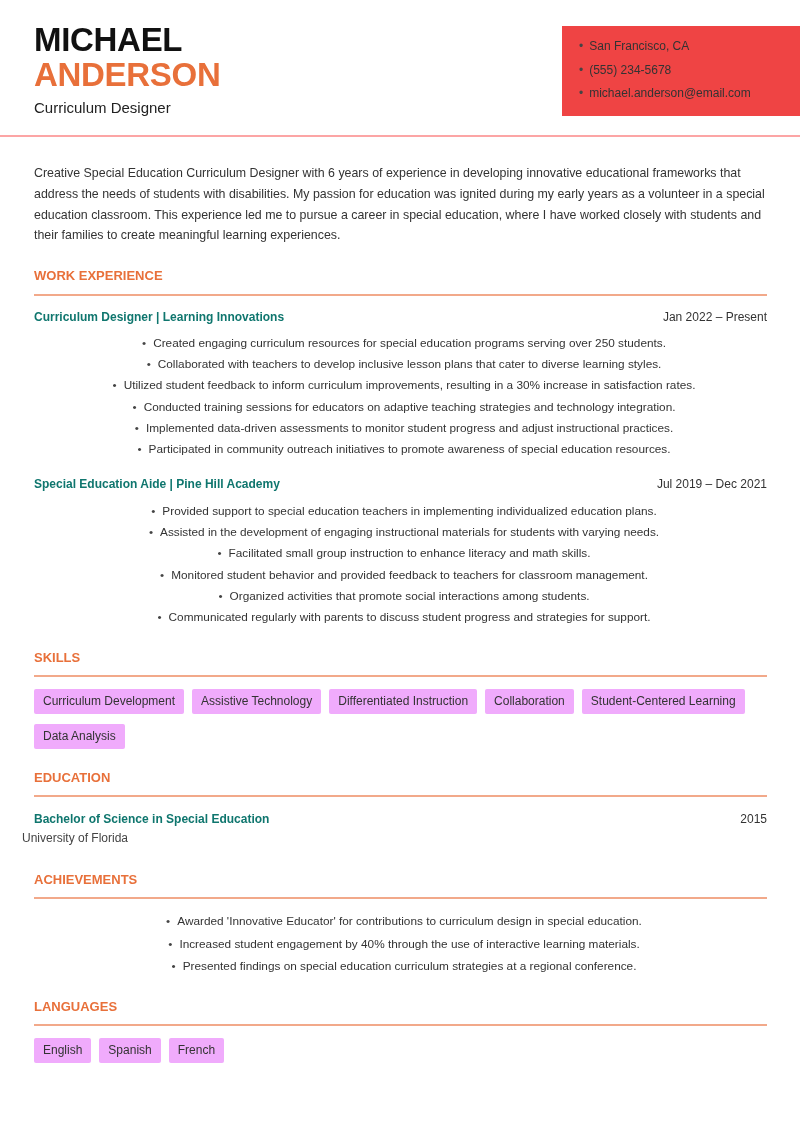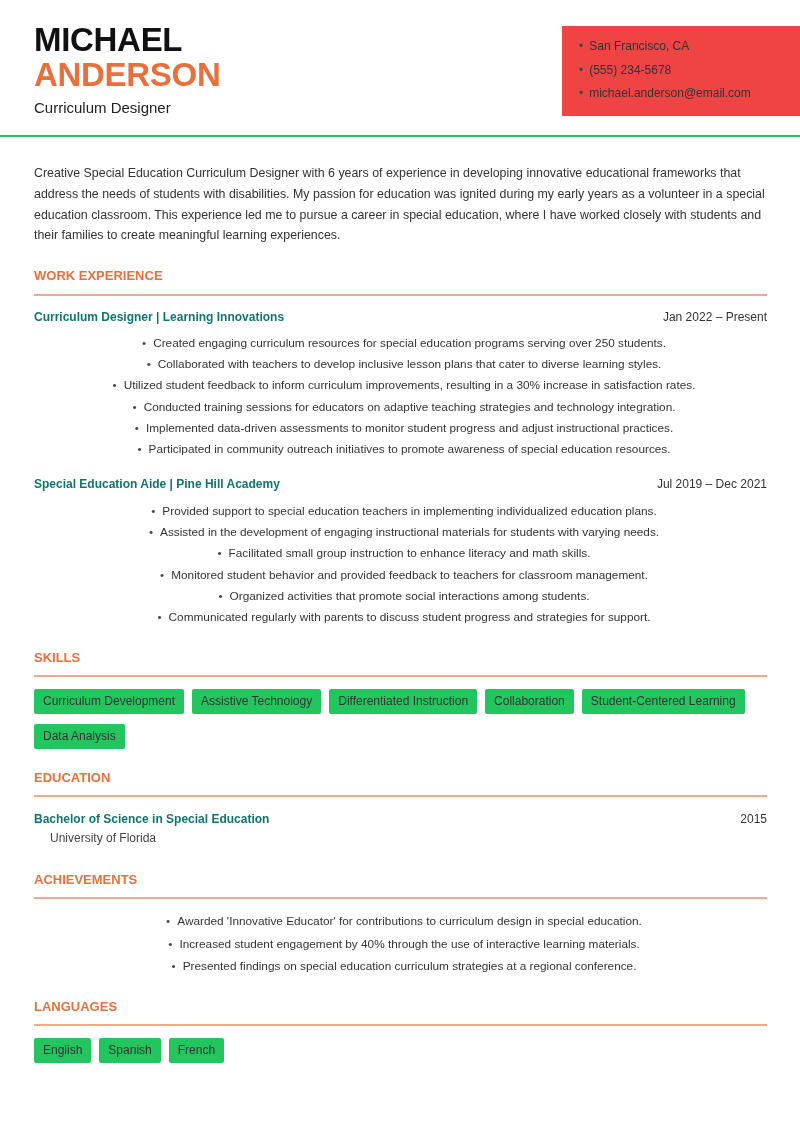--- a/index.html
+++ b/index.html
@@ -1,36 +1,36 @@
 <!DOCTYPE html>
 <html><head>
 <meta charset="utf-8">
 <style>
   * { box-sizing: border-box; margin: 0; padding: 0; }
   html, body { width: 800px; height: 1130px; background: #ffffff; }
   body { font-family: "Liberation Sans", sans-serif; color: #222; position: relative; overflow: hidden; }
-  .header { position: relative; height: 137px; border-bottom: 2px solid #22c55e; }
+  .header { position: relative; height: 137px; border-bottom: 2px solid #fca5a5; }
   .name { position: absolute; left: 34px; top: 22px; font-weight: bold; font-size: 33px; line-height: 35px; letter-spacing: -0.3px; }
   .name .first { color: #111; display: block; }
   .name .last { color: #e8703a; display: block; }
   .role { position: absolute; left: 34px; top: 99px; font-size: 15px; color: #222; }
   .contact { position: absolute; left: 562px; top: 26px; width: 238px; height: 90px; background: #ef4444; padding: 11px 0 0 17px; }
   .contact li { list-style: none; font-size: 12px; color: #333; height: 23.5px; line-height: 19px; }
   .contact li::before { content: "•"; margin-right: 6px; color: #444; }
   .summary { position: absolute; left: 34px; top: 163px; width: 740px; font-size: 12.4px; line-height: 20.8px; color: #333; }
   .section-title { position: absolute; left: 34px; font-size: 13px; font-weight: bold; color: #e8703a; }
   .rule { position: absolute; left: 34px; width: 733px; height: 2px; background: #f2a98a; }
   .job-title { position: absolute; left: 34px; font-size: 12px; font-weight: bold; color: #0f766e; }
   .date { position: absolute; right: 33px; font-size: 12px; color: #333; }
   ul.bullets { position: absolute; left: 34px; width: 740px; text-align: center; }
   ul.bullets li { list-style: none; font-size: 11.8px; color: #333; height: 21.2px; line-height: 18px; }
   ul.bullets li::before { content: "•"; margin-right: 7px; color: #444; }
   .chips { position: absolute; left: 34px; width: 740px; display: flex; flex-wrap: wrap; gap: 10px 8px; }
-  .chip { background: #22c55e; font-size: 12px; color: #333; padding: 0 9px; height: 25px; line-height: 25px; border-radius: 2px; }
-  .edu-school { position: absolute; left: 50px; font-size: 12px; color: #444; }
+  .chip { background: #f0abfc; font-size: 12px; color: #333; padding: 0 9px; height: 25px; line-height: 25px; border-radius: 2px; }
+  .edu-school { position: absolute; left: 22px; font-size: 12px; color: #444; }
 </style>
 </head>
 <body>
 
 <div class="header">
   <div class="name">
     <span class="first">MICHAEL</span>
     <span class="last">ANDERSON</span>
   </div>
   <div class="role">Curriculum Designer</div>

